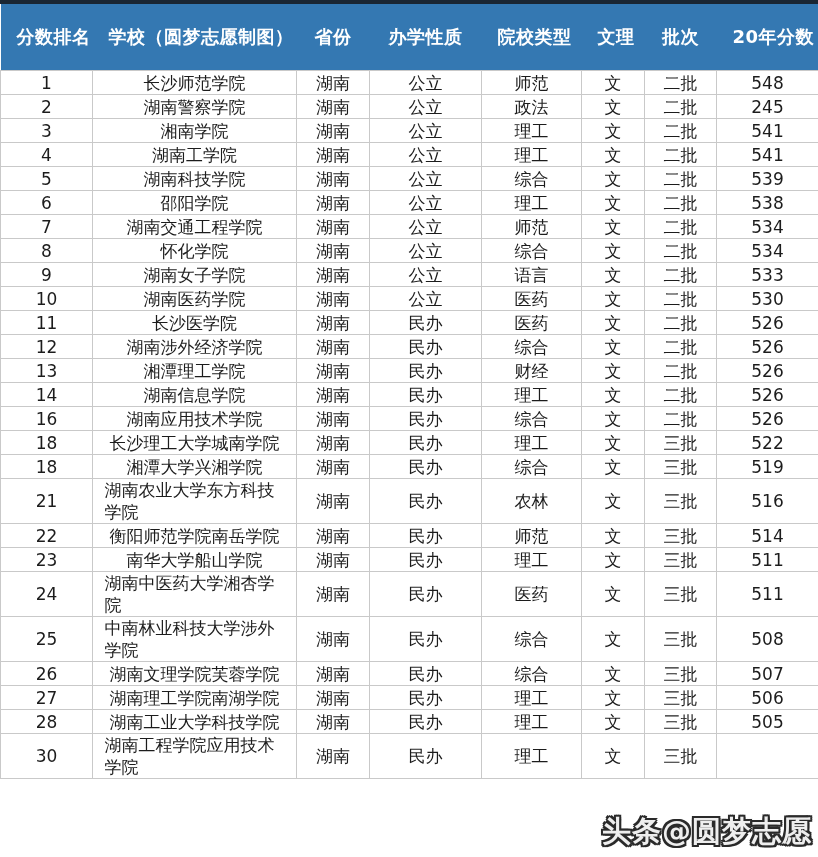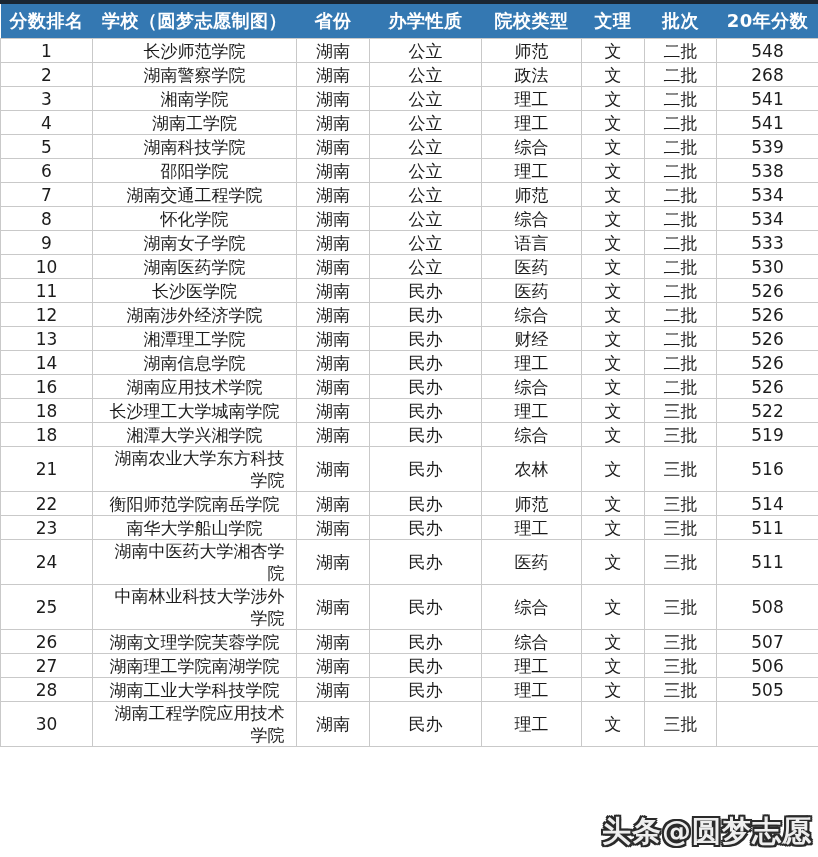--- a/index.html
+++ b/index.html
@@ -25,21 +25,21 @@
     table-layout: fixed;
     border-collapse: collapse;
     border-spacing: 0;
   }
   table.score-table thead th {
     background: #3478b2;
     color: #ffffff;
     font-size: 18px;
     font-weight: bold;
     height: 34px;
-    padding: 0;
+    padding: 16px;
     text-align: center;
     vertical-align: middle;
     border: none;
     letter-spacing: 0.5px;
     white-space: nowrap;
     overflow: hidden;
   }
   table.score-table tbody td {
     background: #ffffff;
     color: #1c1c1c;
@@ -48,21 +48,21 @@
     height: 23px;
     padding: 0 2px;
     text-align: center;
     vertical-align: middle;
     border: 1px solid #c9c9c9;
     word-break: break-word;
   }
   .school-inner {
     display: inline-block;
     max-width: 180px;
-    text-align: right;
+    text-align: left;
     word-break: break-all;
   }
   .watermark {
     position: absolute;
     right: 6px;
     bottom: 5px;
     font-size: 29px;
     font-weight: bold;
     letter-spacing: 1px;
     color: rgba(255,255,255,0.92);
@@ -116,21 +116,21 @@
           <td>548</td>
         </tr>
         <tr>
           <td>2</td>
           <td><span class="school-inner">湖南警察学院</span></td>
           <td>湖南</td>
           <td>公立</td>
           <td>政法</td>
           <td>文</td>
           <td>二批</td>
-          <td>268</td>
+          <td>245</td>
         </tr>
         <tr>
           <td>3</td>
           <td><span class="school-inner">湘南学院</span></td>
           <td>湖南</td>
           <td>公立</td>
           <td>理工</td>
           <td>文</td>
           <td>二批</td>
           <td>541</td>

